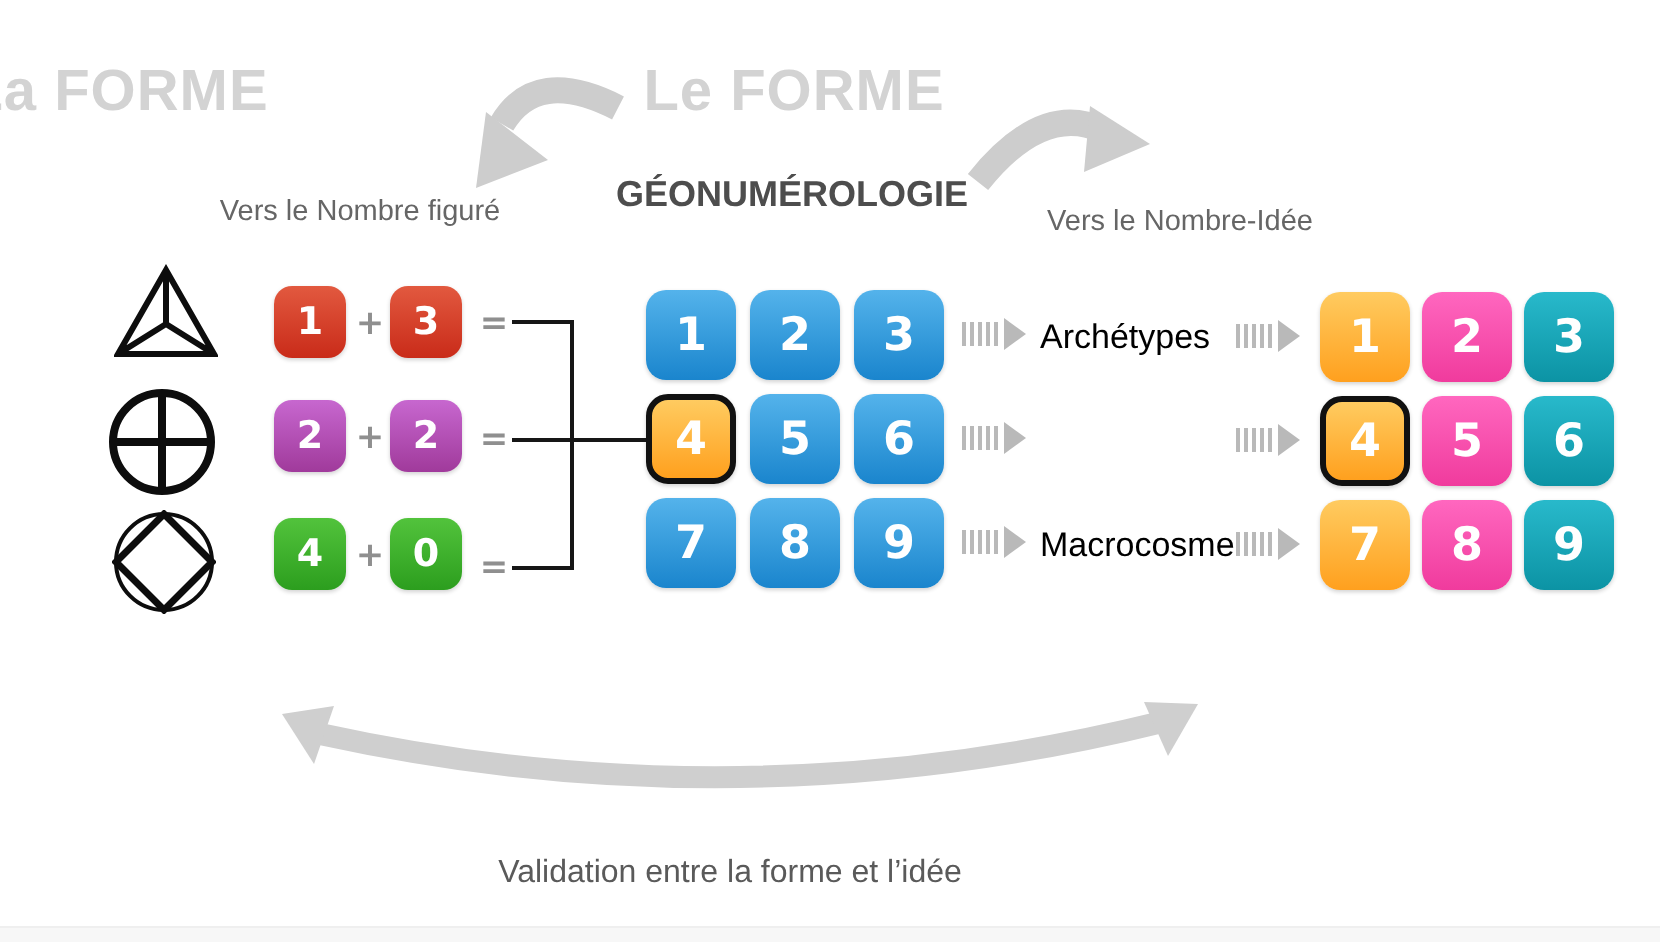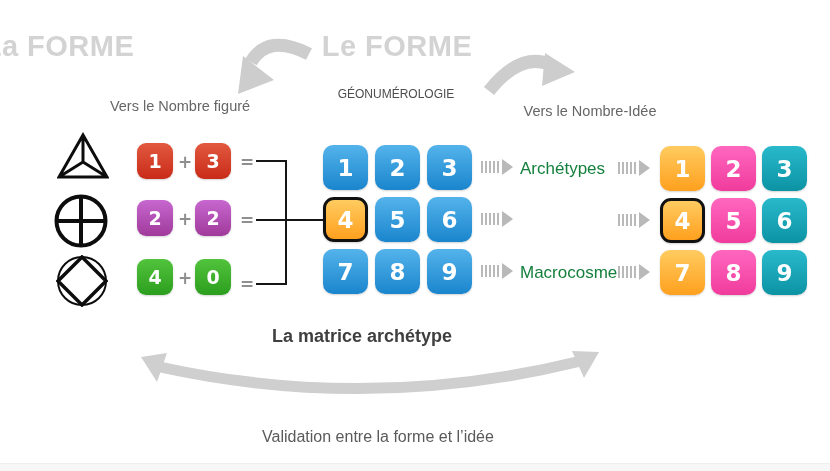--- a/index.html
+++ b/index.html
@@ -4,21 +4,21 @@
 <style>
   html,body{margin:0;padding:0;background:#fff;}
   .canvas{
     position:relative;width:830px;height:471px;background:#ffffff;overflow:hidden;
     font-family:"Liberation Sans",sans-serif;
   }
   .abs{position:absolute;}
   .ctr{transform:translateX(-50%);white-space:nowrap;}
 
   .big-title{font-size:29px;font-weight:bold;color:#d3d3d3;letter-spacing:.5px;top:30px;}
-  .subtitle{font-size:12px;font-weight:normal;color:#4d4d4d;top:87px;text-align:center;}
+  .subtitle{font-size:18px;font-weight:bold;color:#4d4d4d;top:87px;text-align:center;}
   .small-note{font-size:14.5px;color:#666;}
 
   .tile{
     position:absolute;width:45px;height:45px;border-radius:10px;
     display:flex;align-items:center;justify-content:center;
     color:#fff;font-weight:bold;font-size:23px;
     font-family:"DejaVu Sans",sans-serif;
     box-shadow:0 1px 2px rgba(0,0,0,.18);
     box-sizing:border-box;
   }
@@ -30,21 +30,21 @@
     color:#fff;font-weight:bold;font-size:19px;
     font-family:"DejaVu Sans",sans-serif;
     box-shadow:0 1px 2px rgba(0,0,0,.18);
   }
   .op{position:absolute;width:16px;text-align:center;font-size:17px;font-weight:600;color:#8f8f8f;
       font-family:"DejaVu Sans",sans-serif;}
 
   .conn{position:absolute;background:#161616;}
 
   .row-label{position:absolute;left:520px;height:18px;line-height:18px;
-    font-size:17px;color:#15803d;}
+    font-size:17px;color:#000000;}
 
   .dash-arrow{position:absolute;display:flex;align-items:center;height:16px;}
   .dash-arrow .bar{width:2px;height:12px;background:var(--dash,#b9b9b9);margin-right:2px;}
   .dash-arrow .tri{width:0;height:0;border-top:8px solid transparent;
     border-bottom:8px solid transparent;border-left:11px solid var(--dash,#b9b9b9);margin-left:1px;}
 
   .caption{font-size:18px;font-weight:bold;color:#3f3f3f;top:326px;}
   .validation{font-size:16px;color:#5a5a5a;top:428px;}
 
   .footer-strip{position:absolute;left:0;right:0;bottom:0;height:7px;background:#f7f7f7;border-top:1px solid #efefef;}
@@ -181,17 +181,16 @@
         <span class="bar"></span>
         <span class="bar"></span>
         <span class="bar"></span>
         <span class="tri"></span>
       </div>
     </div>
 
   <div class="row-label" style="top:160px;">Archétypes</div>
   <div class="row-label" style="top:264px;text-align:right;">Macrocosme</div>
 
-  <div class="abs ctr caption" style="left:362px;">La matrice archétype</div>
-  <div class="abs ctr validation" style="left:365px;margin-left:13px;">Validation entre la forme et l’idée</div>
+  <div class="abs ctr validation" style="left:365px;">Validation entre la forme et l’idée</div>
 
   <div class="footer-strip"></div>
 </div>
 
 </body></html>

